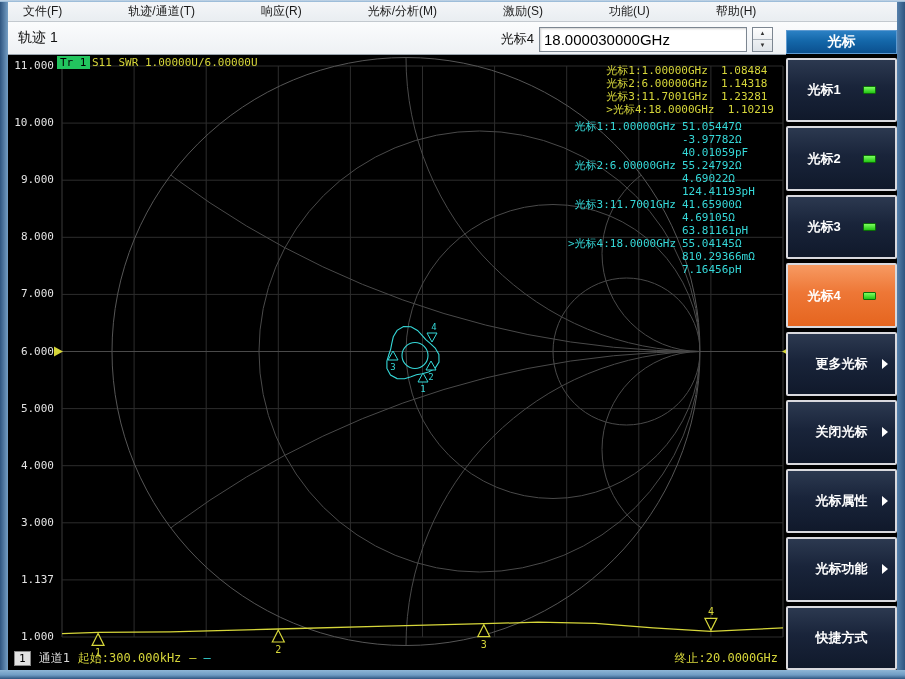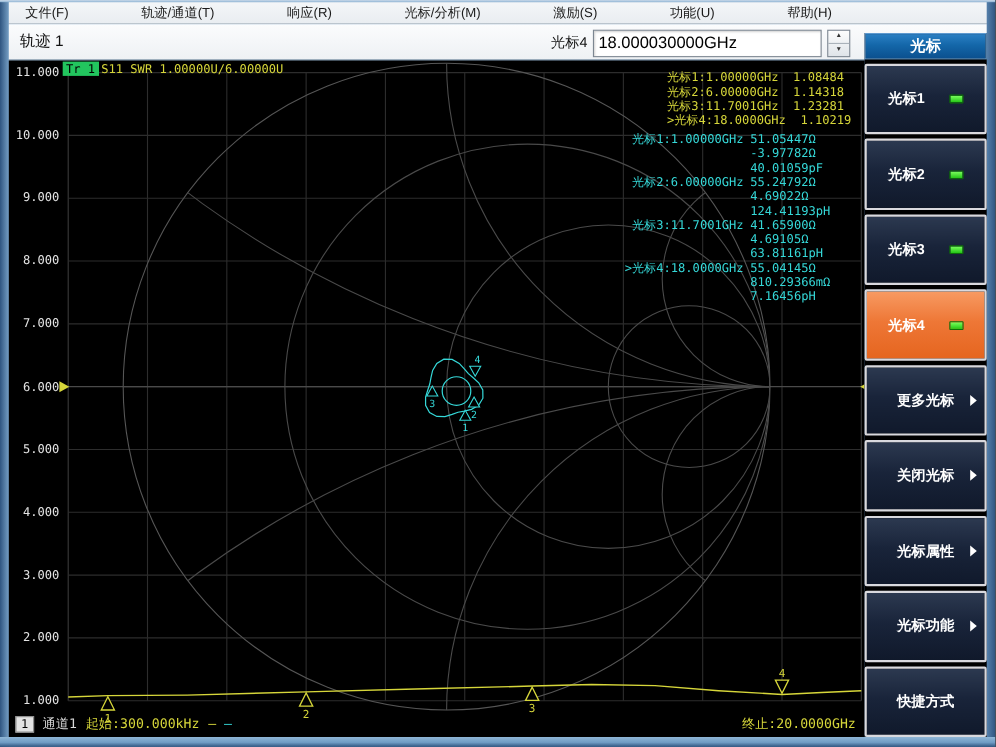--- a/index.html
+++ b/index.html
@@ -205,21 +205,21 @@
     <div id="ylabels">
         <div class="ylab" style="top: 5px;">11.000</div>
         <div class="ylab" style="top: 62.1px;">10.000</div>
         <div class="ylab" style="top: 119.2px;">9.000</div>
         <div class="ylab" style="top: 176.3px;">8.000</div>
         <div class="ylab" style="top: 233.4px;">7.000</div>
         <div class="ylab" style="top: 290.5px;">6.000</div>
         <div class="ylab" style="top: 347.6px;">5.000</div>
         <div class="ylab" style="top: 404.7px;">4.000</div>
         <div class="ylab" style="top: 461.8px;">3.000</div>
-        <div class="ylab" style="top: 518.9px;">2.000</div>
+        <div class="ylab" style="top: 518.9px;">1.137</div>
         <div class="ylab" style="top: 576px;">1.000</div>
       </div>
 
     <div class="ro-tr1" id="ro-tr1"><div>光标1:1.00000GHz  1.08484</div><div>光标2:6.00000GHz  1.14318</div><div>光标3:11.7001GHz  1.23281</div><div>&gt;光标4:18.0000GHz  1.10219</div></div>
     <div class="ro-tr2" id="ro-tr2"><div class="c1">光标1:1.00000GHz</div><div class="c2">51.05447Ω</div><div class="c1"></div><div class="c2">-3.97782Ω</div><div class="c1"></div><div class="c2">40.01059pF</div><div class="c1">光标2:6.00000GHz</div><div class="c2">55.24792Ω</div><div class="c1"></div><div class="c2">4.69022Ω</div><div class="c1"></div><div class="c2">124.41193pH</div><div class="c1">光标3:11.7001GHz</div><div class="c2">41.65900Ω</div><div class="c1"></div><div class="c2">4.69105Ω</div><div class="c1"></div><div class="c2">63.81161pH</div><div class="c1">&gt;光标4:18.0000GHz</div><div class="c2">55.04145Ω</div><div class="c1"></div><div class="c2">810.29366mΩ</div><div class="c1"></div><div class="c2">7.16456pH</div></div>
 
     <div class="status">
       <span class="ch-badge">1</span>
       <span class="ch-name">通道1</span>
       <span class="start-lbl">起始:300.000kHz</span>

